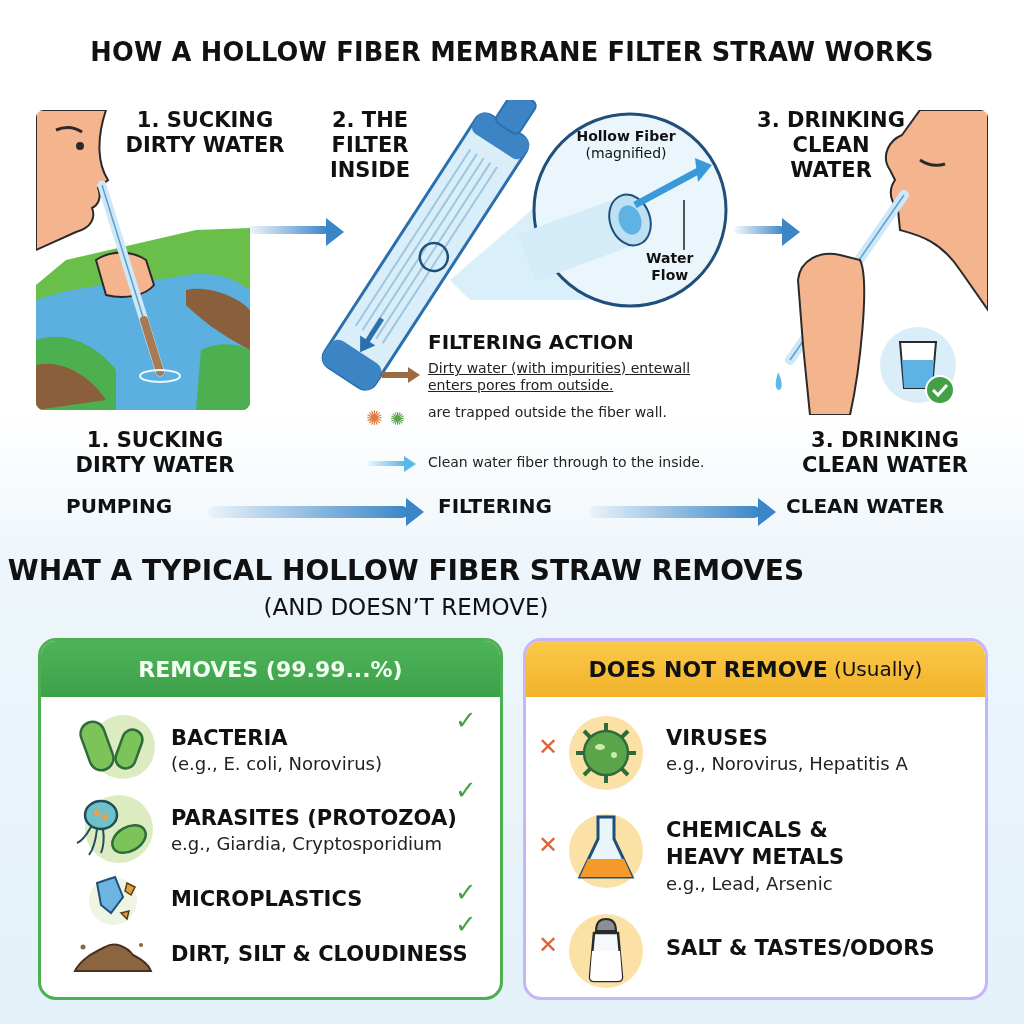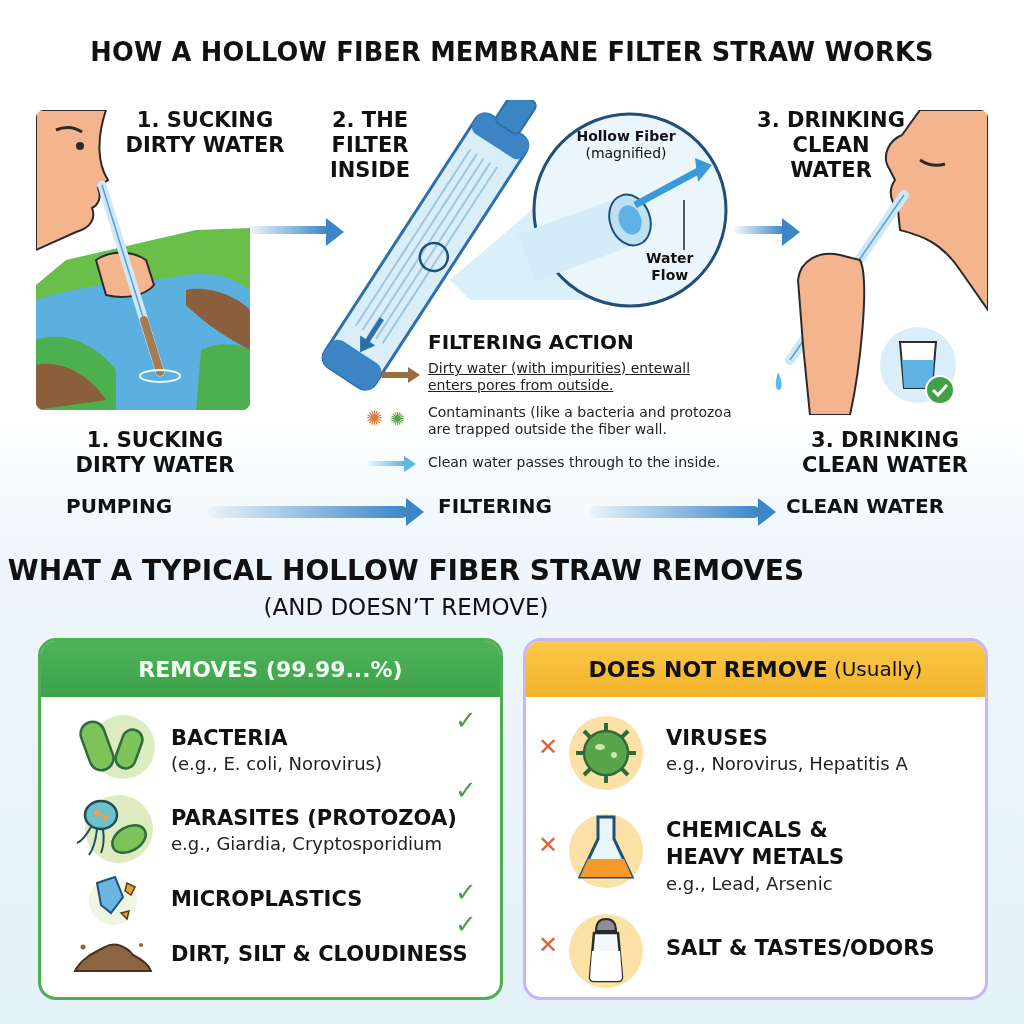--- a/index.html
+++ b/index.html
@@ -146,28 +146,27 @@
   <span class="abs" style="left:28px; top:7px; border-left:12px solid #9b6b42; border-top:8px solid transparent; border-bottom:8px solid transparent;"></span>
   <div class="fa-text" style="margin-left:48px;text-decoration:underline;">
     <div>Dirty water (with impurities) entewall</div>
     <div>enters pores from outside.</div>
   </div>
 </div>
 <div class="abs" style="left:380px; top:404px; width:400px;">
   <span class="abs" style="left:-14px; top:2px; font-size:20px; color:#e07a3a;">✺</span>
   <span class="abs" style="left:10px; top:4px; font-size:18px; color:#5aa54a;">✺</span>
   <div class="fa-text" style="margin-left:48px;">
-    <div>Contaminants (like a bacteria and protozoa</div>
     <div>are trapped outside the fiber wall.</div>
   </div>
 </div>
 <div class="abs" style="left:380px; top:454px; width:390px;">
   <span class="abs" style="left:-12px; top:7px; width:36px; height:5px; background:linear-gradient(90deg,rgba(90,185,230,0.1),#5ab9e6);"></span>
   <span class="abs" style="left:24px; top:2px; border-left:12px solid #5ab9e6; border-top:8px solid transparent; border-bottom:8px solid transparent;"></span>
-  <div class="fa-text" style="margin-left:48px;">Clean water passes through to the inside.</div>
+  <div class="fa-text" style="margin-left:48px;">Clean water fiber through to the inside.</div>
 </div>
 
 <div class="abs flow-arrow" style="left:734px; top:226px; width:50px; height:8px;"></div>
 
 <div class="abs scene-box" style="left:770px; top:110px; width:218px; height:305px;">
   <svg width="218" height="305" viewBox="0 0 218 305">
     <path d="M150 0 L218 0 L218 200 L190 160 C170 130 148 125 130 120 L128 100 C120 90 118 80 125 70 L120 60 C110 45 120 30 132 25 Z" fill="#f4b48d" stroke="#2a2a2a" stroke-width="2"></path>
     <path d="M150 50 Q162 58 175 54" stroke="#2a2a2a" stroke-width="3" fill="none"></path>
     <line x1="134" y1="85" x2="20" y2="250" stroke="#cfe8f7" stroke-width="10" stroke-linecap="round"></line>
     <line x1="134" y1="85" x2="20" y2="250" stroke="#5a9fd0" stroke-width="1.5"></line>

